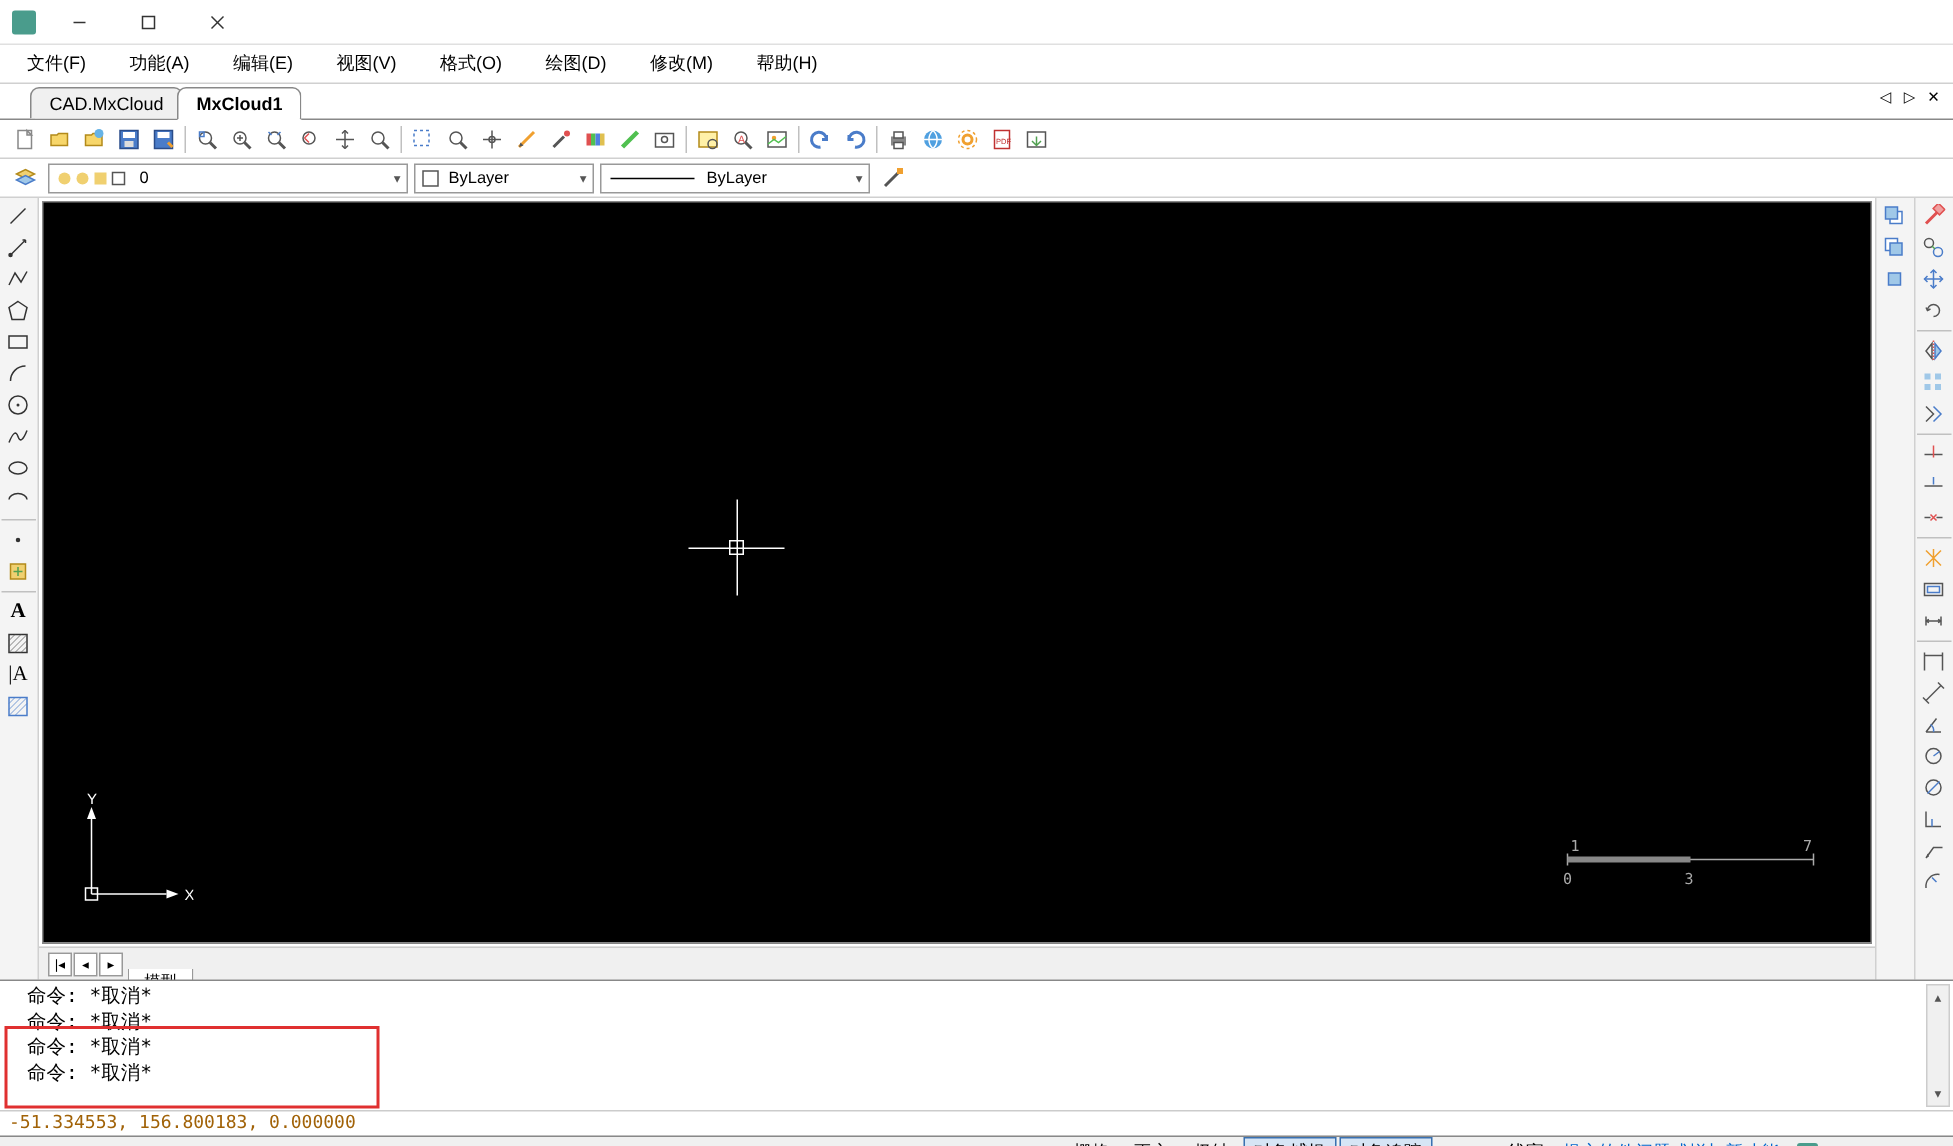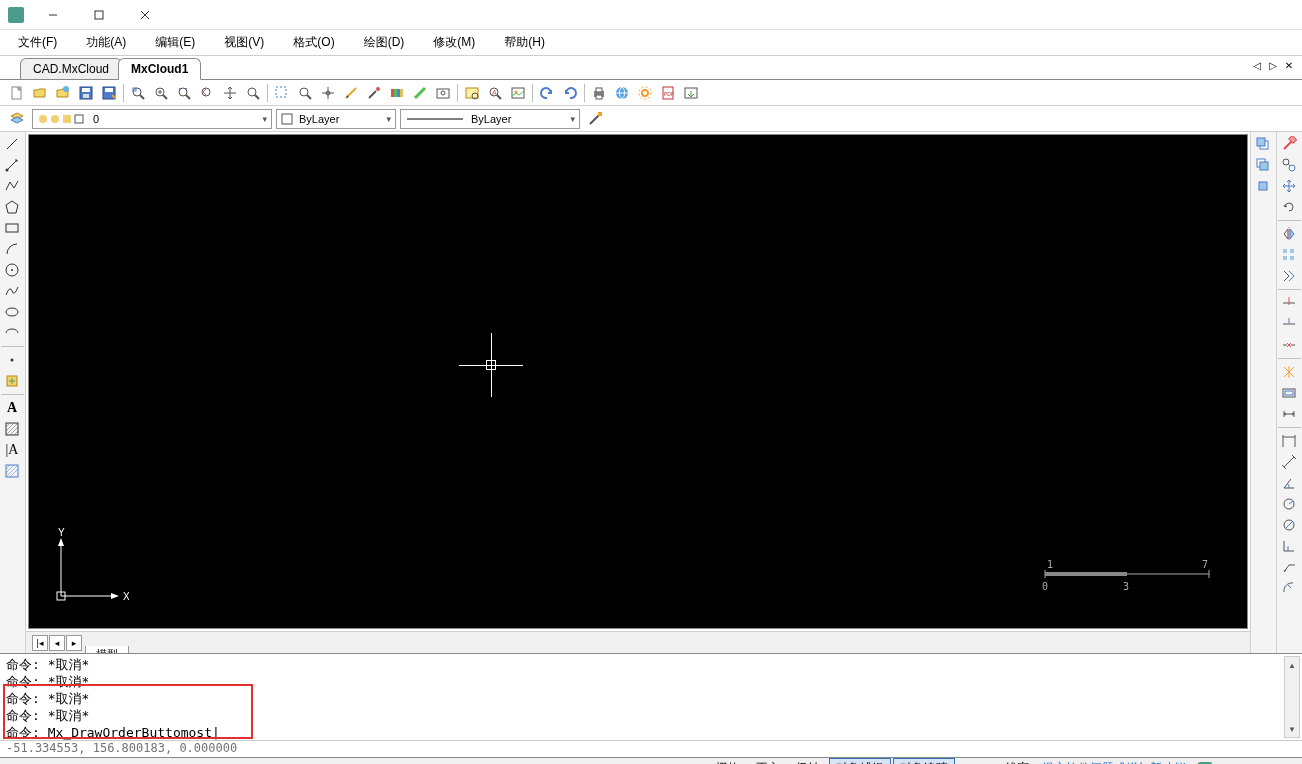--- a/index.html
+++ b/index.html
@@ -33,25 +33,25 @@
 .bottom-tabs { height: 22px; display: flex; align-items: center; padding: 0 6px; background: #f0f0f0; border-top: 1px solid #ccc; }
 .bt-arrow { width: 16px; height: 16px; border: 1px solid #999; display: flex; align-items: center; justify-content: center; font-size: 9px; cursor: pointer; margin-right: 1px; background: #fff; }
 .bt-tab { padding: 1px 10px; border: 1px solid #999; border-top: none; border-radius: 0 0 4px 4px; background: #fff; font-size: 11px; margin-left: 2px; cursor: pointer; margin-top: 24px; }
 .cursor-cross { position: absolute; left: 430px; top: 198px; pointer-events: none; }
 .cursor-cross::before, .cursor-cross::after { content: ''; position: absolute; background: #fff; }
 .cursor-cross::before { width: 64px; height: 1px; left: 0; top: 32px; }
 .cursor-cross::after { width: 1px; height: 64px; left: 32px; top: 0; }
 .cursor-box { position: absolute; left: 27px; top: 27px; width: 10px; height: 10px; border: 1px solid #fff; }
 .ucs { position: absolute; left: 20px; bottom: 20px; width: 80px; height: 80px; pointer-events: none; }
 .scale-bar { position: absolute; right: 30px; bottom: 30px; pointer-events: none; color: #888; font-size: 10px; font-family: monospace; }
-.command-area { height: 87px; border-top: 1px solid #888; display: flex; flex-direction: column; position: relative; }
+.command-area { height: 87px; border-top: 1px solid #888; display: flex; flex-direction: column; position: relative; padding-left: 12px; }
 .command-history { flex: 1; padding: 2px 6px; font-family: SimSun, monospace; font-size: 13px; line-height: 17px; overflow: hidden; background: #fff; }
 .command-line { white-space: pre; }
 .red-box { position: absolute; border: 2px solid #e03030; left: 3px; top: 30px; width: 250px; height: 55px; pointer-events: none; }
-.coord-bar { height: 17px; padding: 0 6px; font-family: SimSun, monospace; font-size: 12px; color: #737373; border-top: 1px solid #ccc; }
+.coord-bar { height: 17px; padding: 0 6px; font-family: SimSun, monospace; font-size: 12px; color: #a16207; border-top: 1px solid #ccc; }
 .status-bar { height: 22px; display: flex; align-items: center; padding: 0 4px; border-top: 1px solid #888; background: #f0f0f0; gap: 2px; font-size: 12px; }
 .status-spacer { flex: 1; }
 .status-btn { padding: 1px 6px; cursor: pointer; border: 1px solid transparent; }
 .status-btn.boxed { border: 1px solid #3a71b0; background: #d6e5f5; }
 .status-link { color: #0066cc; text-decoration: underline; cursor: pointer; padding: 0 4px; }
 .status-brand { display: flex; align-items: center; gap: 4px; padding: 0 6px; }
 .brand-icon { width: 14px; height: 14px; background: #4a9c8c; border-radius: 2px; }
 .scroll-v-inner-top, .scroll-v-inner-bot { position:absolute; left:1px; right:1px; height:14px; display:flex; align-items:center; justify-content:center; font-size:9px; color:#555; }
 .scroll-v-inner-top{top:1px;} .scroll-v-inner-bot{bottom:1px;}
 .scrollbar-cmd { position:absolute; right:2px; top:2px; bottom:2px; width:16px; background:#f0f0f0; border:1px solid #ccc; }
@@ -617,21 +617,20 @@
     </div>
   </div>
 </div>
 
 <div class="command-area">
   <div class="command-history">
     <div class="command-line">命令: *取消*</div>
     <div class="command-line">命令: *取消*</div>
     <div class="command-line">命令: *取消*</div>
     <div class="command-line">命令: *取消*</div>
-    <div class="command-line"><span>命令: Mx_DrawOrderButtomost</span><span>|</span></div>
   </div>
   <div class="scrollbar-cmd">
     <div class="scroll-v-inner-top">▴</div>
       <div class="scroll-v-inner-bot">▾</div>
   </div>
   <div class="red-box"></div>
 </div>
 
 <div class="coord-bar">-51.334553, 156.800183, 0.000000</div>
 

